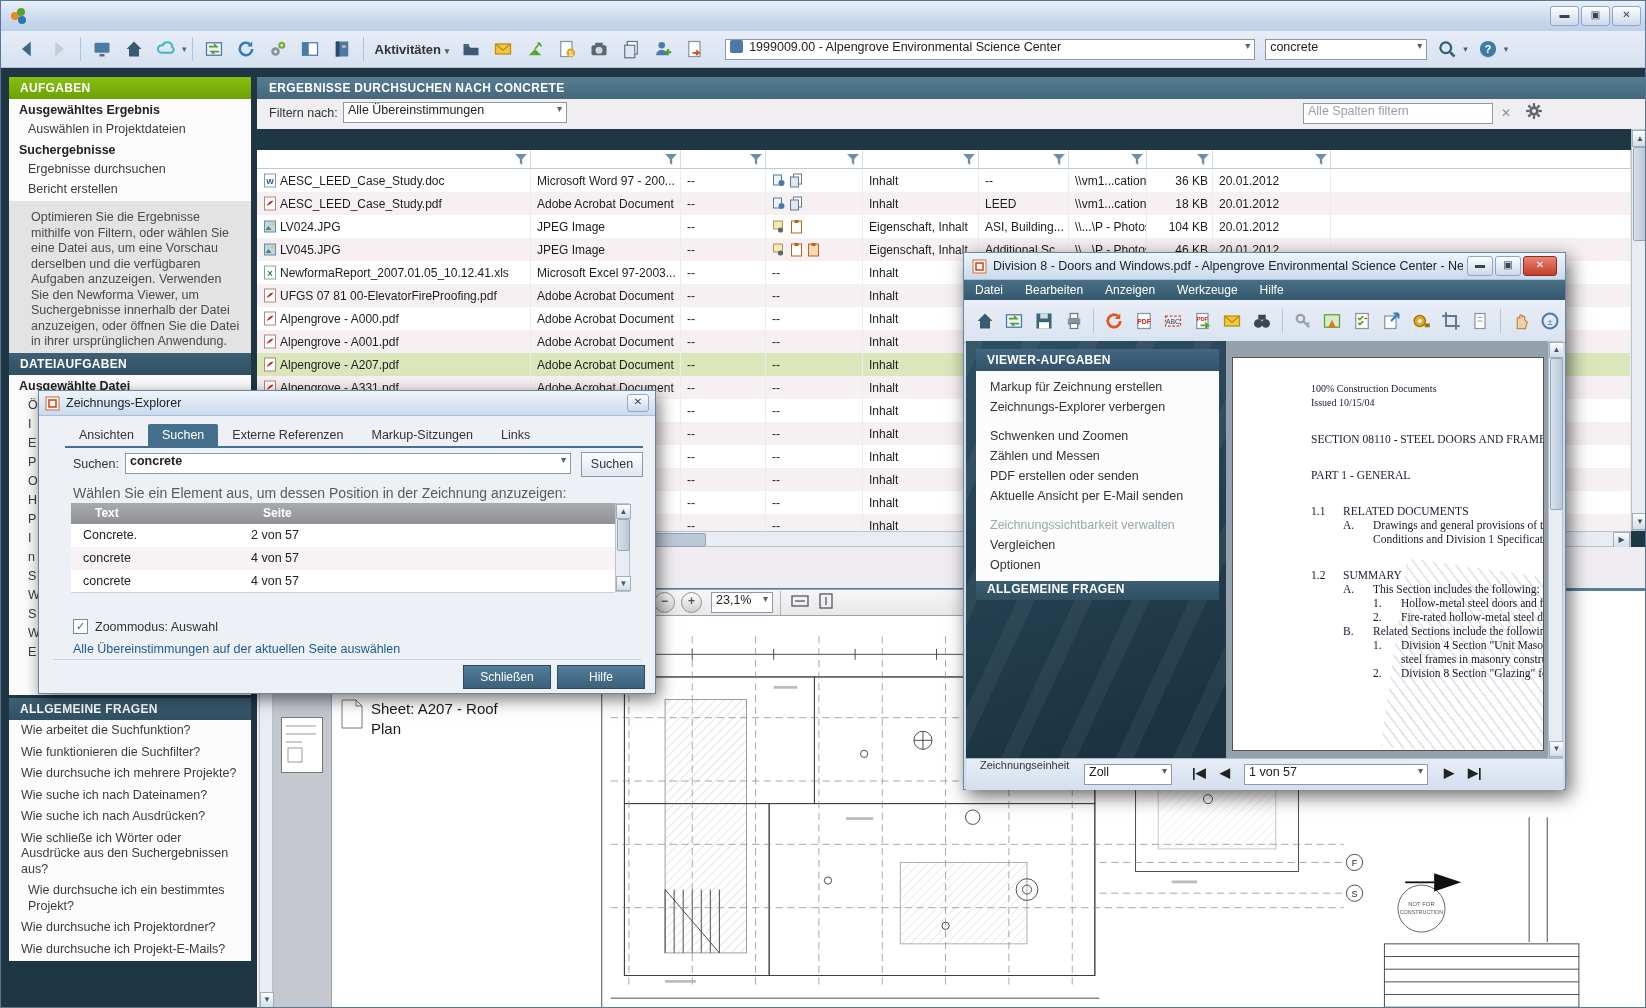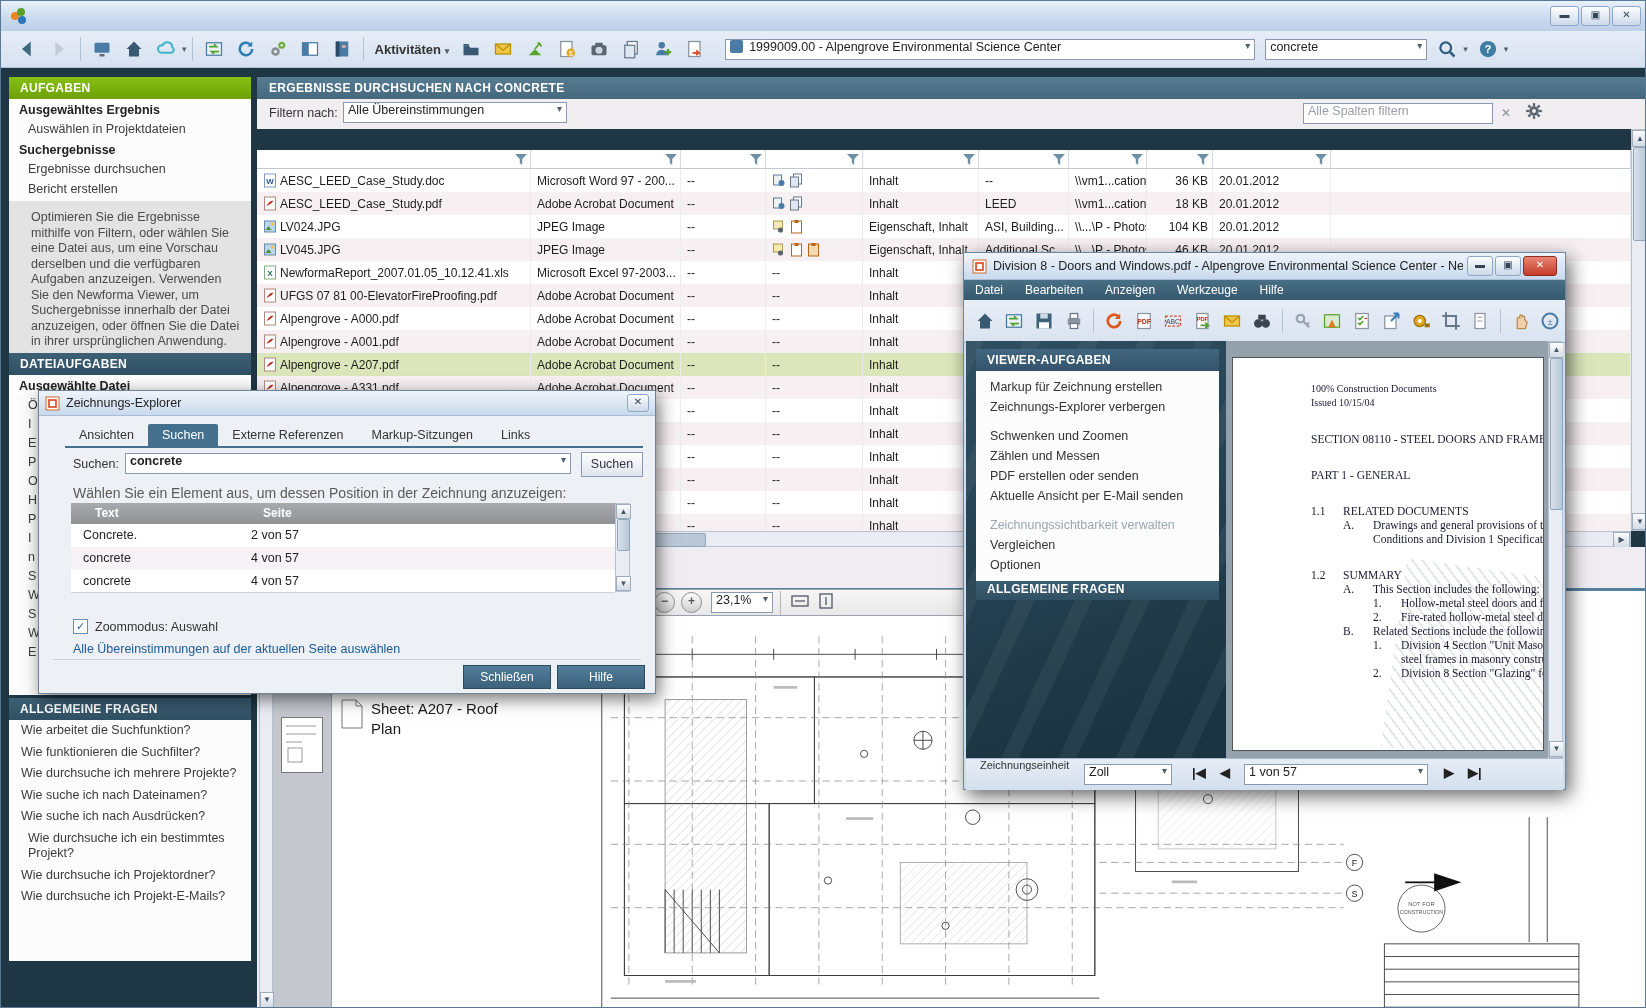--- a/index.html
+++ b/index.html
@@ -288,20 +288,21 @@
       <div class="frag">E</div>
     </div>
 
   <div class="abs sp-header" style="left:8px;top:697px"><span>ALLGEMEINE FRAGEN</span></div>
   <div class="abs sp-body" style="left:8px;top:719px;height:241px;overflow:hidden" id="faq-body">
       <div class="sp-item" style="padding-left: 12px; line-height: 15.5px;">Wie arbeitet die Suchfunktion?</div>
       <div class="sp-item" style="padding-left: 12px; line-height: 15.5px;">Wie funktionieren die Suchfilter?</div>
       <div class="sp-item" style="padding-left: 12px; line-height: 15.5px;">Wie durchsuche ich mehrere Projekte?</div>
       <div class="sp-item" style="padding-left: 12px; line-height: 15.5px;">Wie suche ich nach Dateinamen?</div>
       <div class="sp-item" style="padding-left: 12px; line-height: 15.5px;">Wie suche ich nach Ausdrücken?</div>
+      <div class="sp-item" style="padding-left: 12px; line-height: 15.5px;">Wie schließe ich Wörter oder Ausdrücke aus den Suchergebnissen aus?</div>
       <div class="sp-item" style="line-height: 15.5px;">Wie durchsuche ich ein bestimmtes Projekt?</div>
       <div class="sp-item" style="padding-left: 12px; line-height: 15.5px;">Wie durchsuche ich Projektordner?</div>
       <div class="sp-item" style="padding-left: 12px; line-height: 15.5px;">Wie durchsuche ich Projekt-E-Mails?</div>
     </div>
 
   <div class="abs res-header" style="left:256px;top:76px;width:1390px;height:22px"><span>ERGEBNISSE DURCHSUCHEN NACH CONCRETE</span></div>
   <div class="abs filterbar" style="left:256px;top:98px;width:1390px;height:30px">
     <span class="abs" style="left:12px;top:7px;font-size:12.5px;color:#333">Filtern nach:</span>
     <span class="abs combo" style="left:86px;top:3px;width:224px">
         <span>Alle Übereinstimmungen</span>

